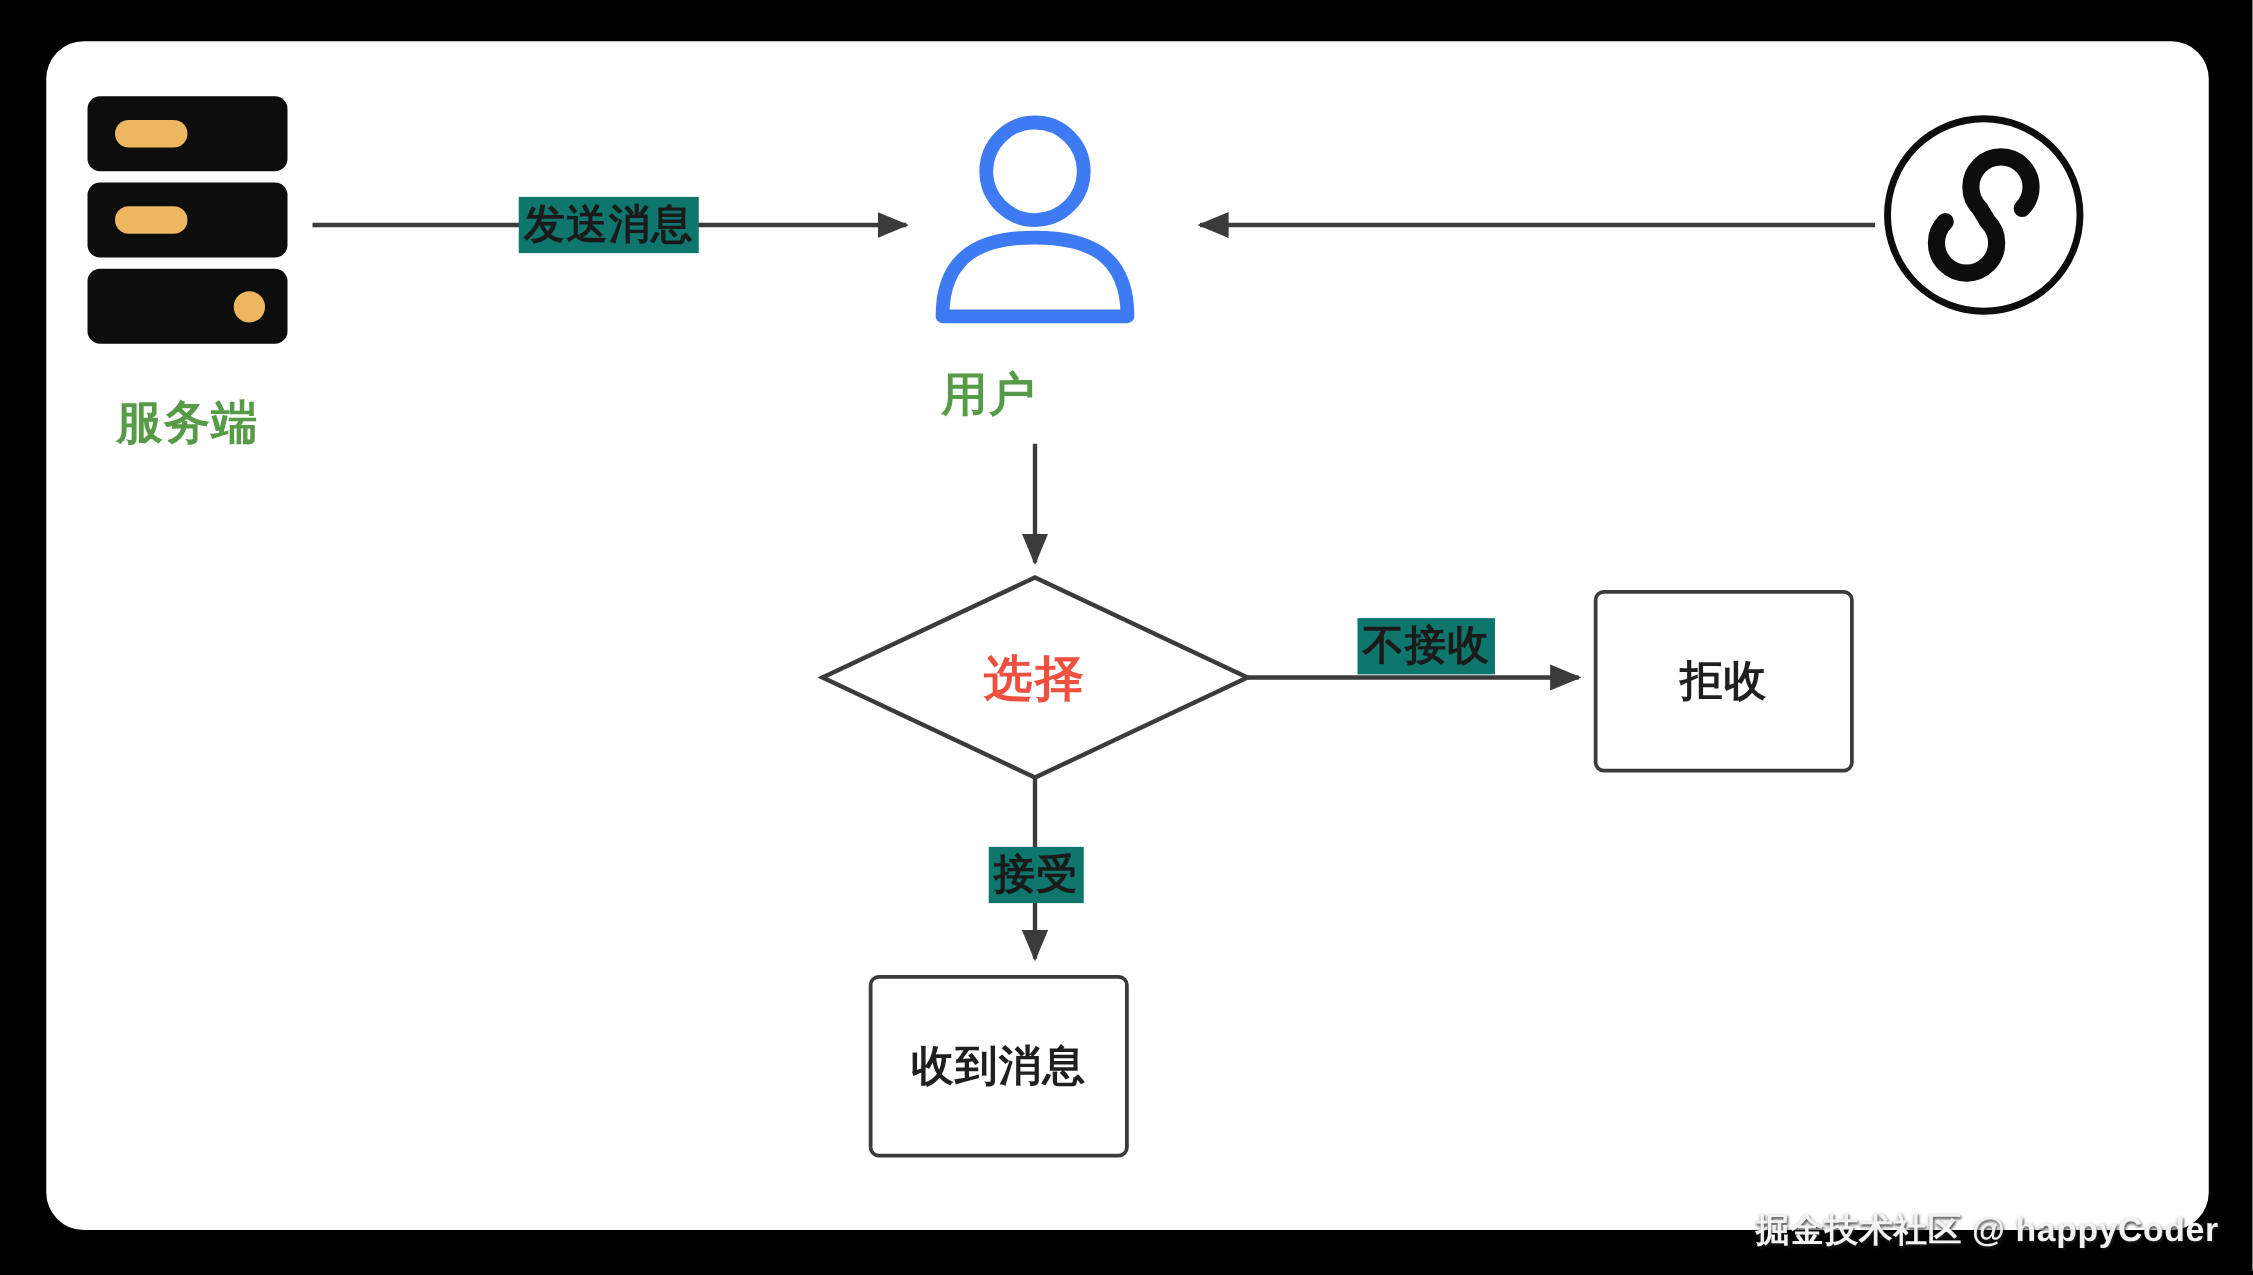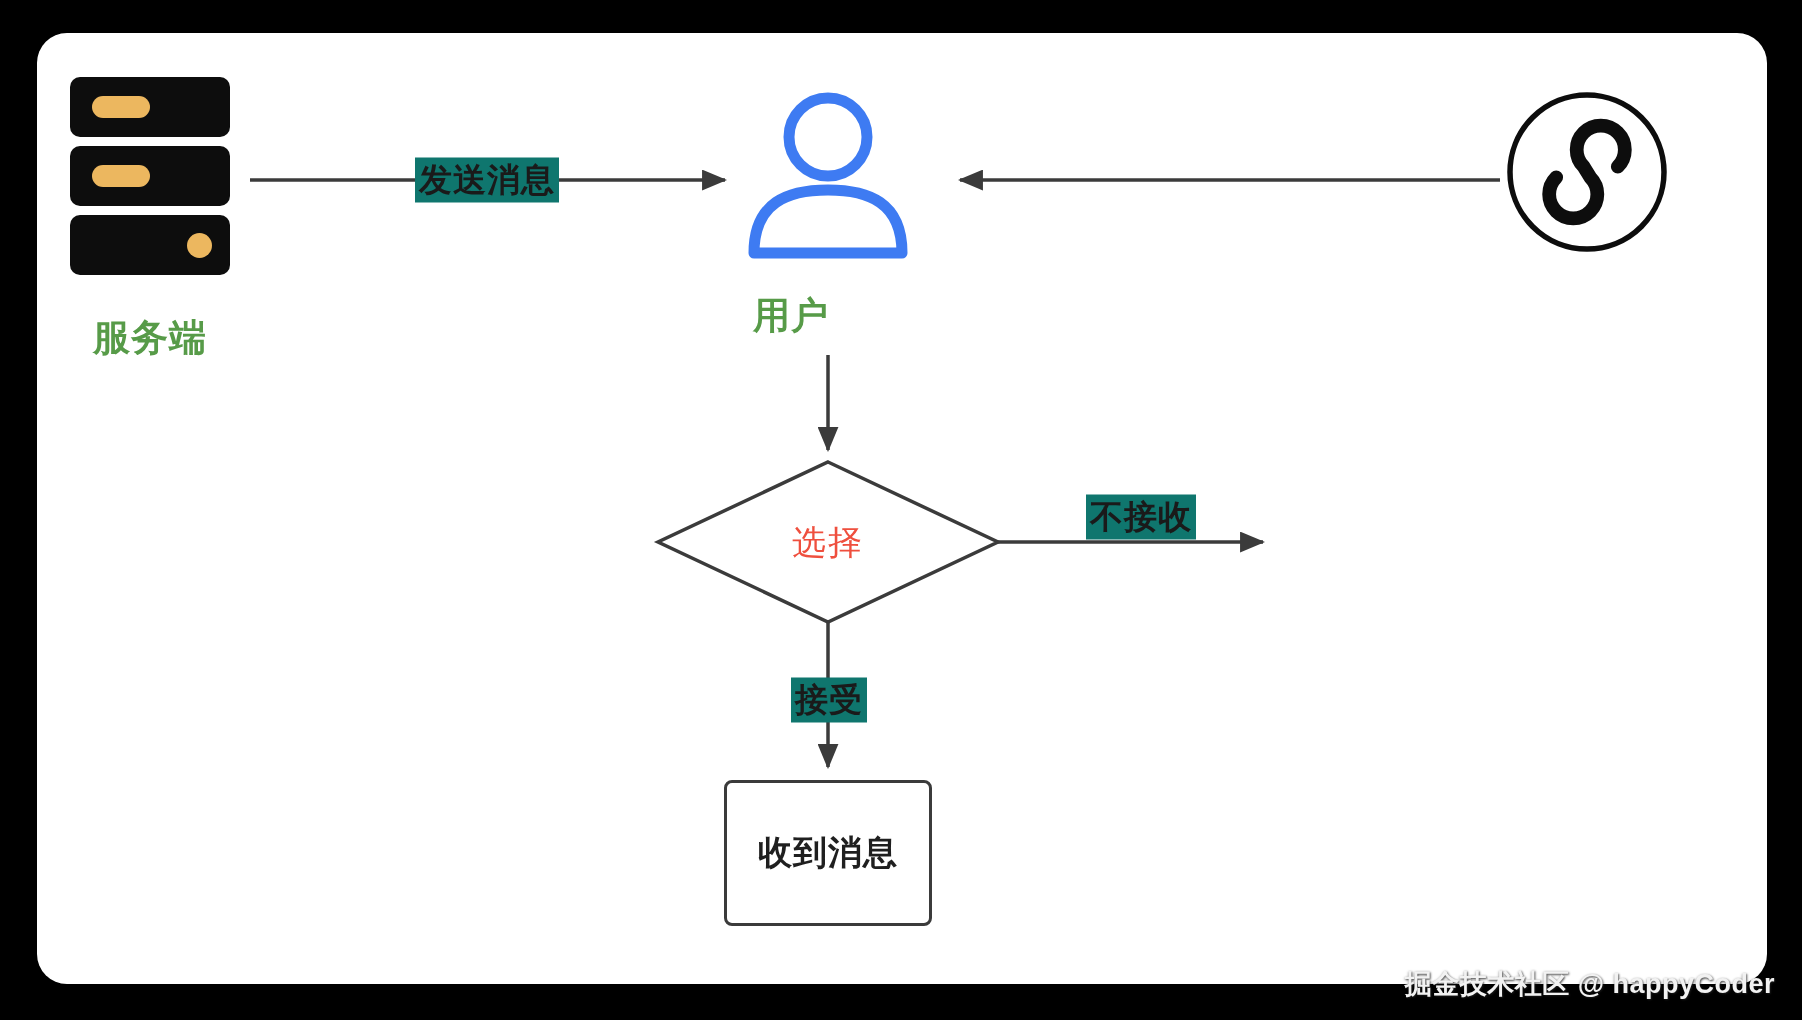--- a/index.html
+++ b/index.html
@@ -16,21 +16,21 @@
   .ctr{transform:translate(-50%,-50%);}
   
   .green-label{
     color:#579b48;font-size:37px;font-weight:bold;white-space:nowrap;letter-spacing:1px;
   }
   .edge-label{
     color:#1a1a1a;font-size:33px;font-weight:bold;white-space:nowrap;
     background:#0f766e;padding:0 4px;letter-spacing:1px;
   }
   .decision-label{
-    color:#ef4f3e;font-size:34px;font-weight:normal;white-space:nowrap;letter-spacing:2px;
+    color:#ef4f3e;font-size:39px;font-weight:bold;white-space:nowrap;letter-spacing:2px;
   }
   .flow-box{
     position:absolute;border:3px solid #3b3b3b;border-radius:8px;background:#fff;
     display:flex;align-items:center;justify-content:center;
     color:#1f1f1f;font-size:34px;font-weight:bold;letter-spacing:1px;
   }
   
   .server-icon{position:absolute;left:33px;top:44px;width:160px;height:198px;}
   .srv-block{position:absolute;left:0;width:160px;height:60px;background:#0d0d0d;border-radius:10px;}
   .srv-pill{position:absolute;left:22px;top:19px;width:58px;height:22px;border-radius:11px;background:#ecb75f;}
@@ -82,21 +82,24 @@
     </g>
   </svg>
 
   <svg class="abs" style="left:1465px;top:54px" width="170" height="170" viewBox="0 0 170 170">
     <circle cx="85" cy="85" r="77" fill="#ffffff" stroke="#0d0d0d" stroke-width="5.5"></circle>
     <g transform="translate(85,85) scale(1.72)">
       <path d="M 17.9,-3.1 A 14,14 0 1 0 -1.9,-3.1 L 1.9,3.1 A 14,14 0 1 1 -17.9,3.1" fill="none" stroke="#0d0d0d" stroke-width="8" stroke-linecap="round"></path>
     </g>
   </svg>
 
-  <div class="flow-box" style="left:687px;top:747px;width:202px;height:140px">
+  <div class="flow-box" style="left:1238px;top:439px;width:202px;height:140px">
+    <span>拒收</span>
+  </div>
+  <div class="flow-box" style="left:658px;top:747px;width:202px;height:140px">
     <span>收到消息</span>
   </div>
 
   <div class="abs ctr green-label" style="left:113px;top:305px">服务端</div>
   <div class="abs ctr green-label" style="left:754px;top:283px">用户</div>
   <div class="abs ctr decision-label" style="left:791px;top:510px">选择</div>
 
   <div class="abs ctr edge-label" style="left:450px;top:147px">发送消息</div>
   <div class="abs ctr edge-label" style="left:1104px;top:484px">不接收</div>
   <div class="abs ctr edge-label" style="left:792px;top:667px">接受</div>

